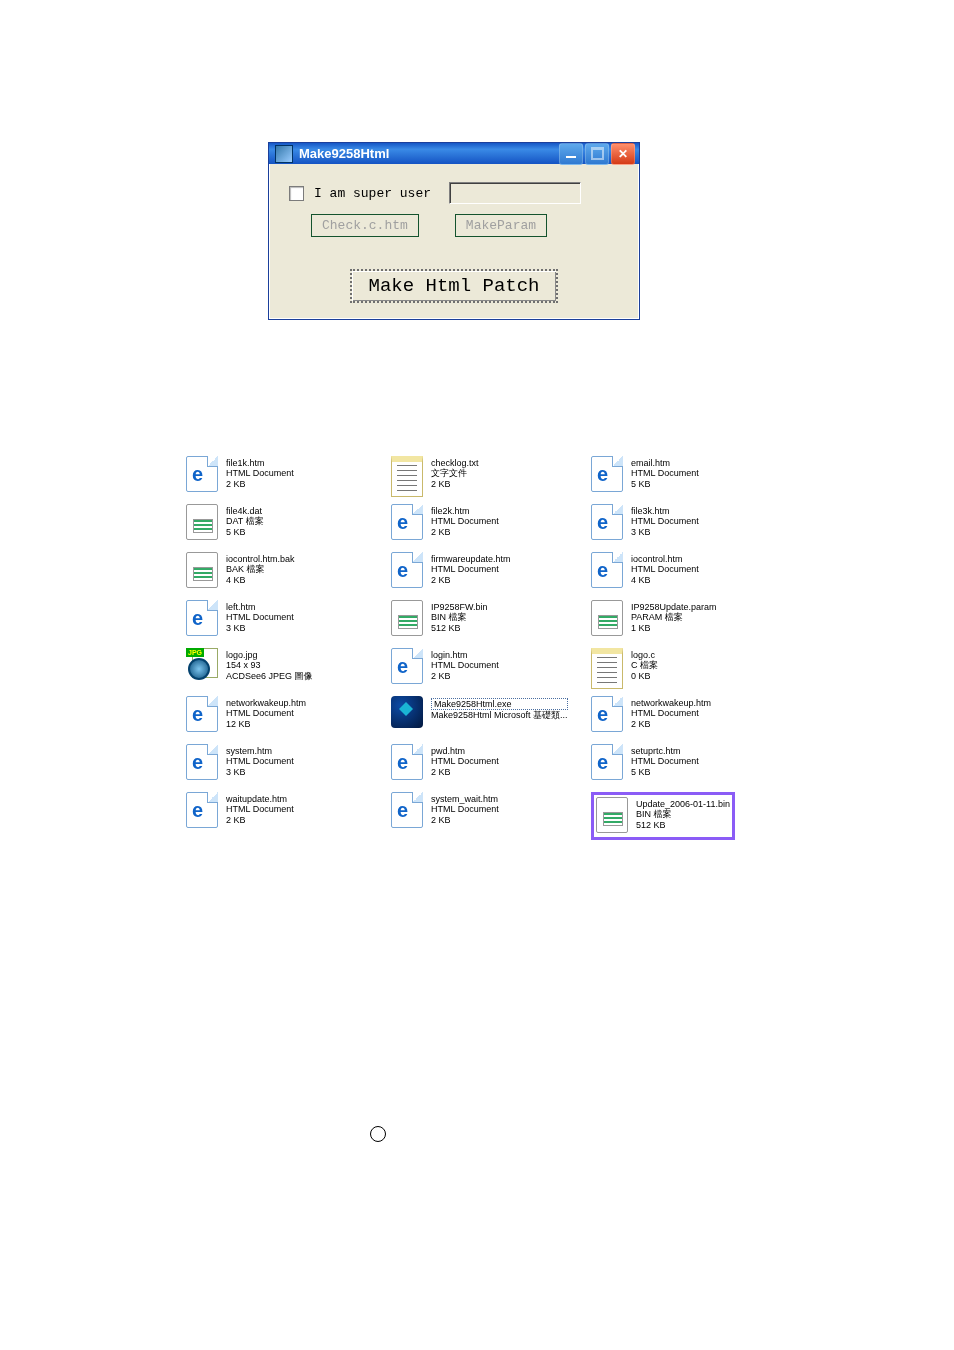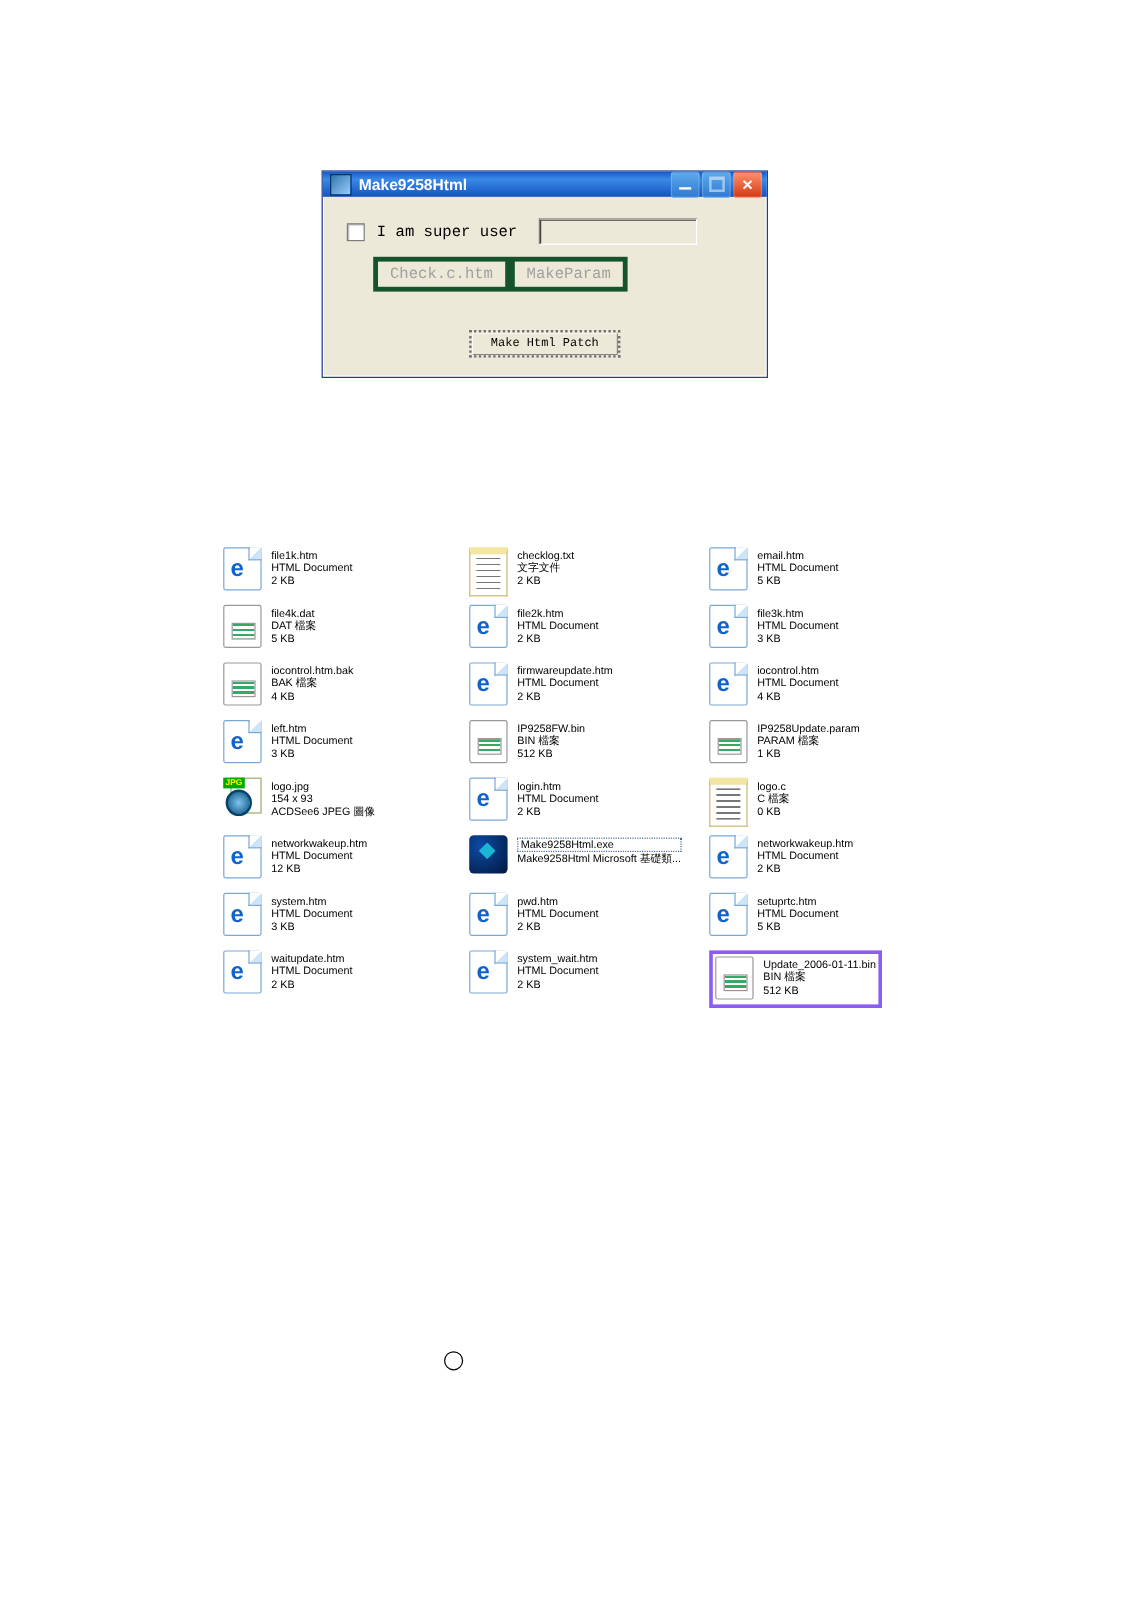--- a/index.html
+++ b/index.html
@@ -84,38 +84,38 @@
   }
   .row2 {
     display: flex;
     align-items: center;
     font-family: "Courier New", monospace;
     font-size: 13px;
     color: #a0a0a0;
     margin-bottom: 32px;
   }
   .btn-dis {
-    border: 4px solid #14532d;
+    border: 1px solid #14532d;
     background: #ece9d8;
     color: #a0a0a0;
     padding: 3px 10px;
     font-family: "Courier New", monospace;
     font-size: 13px;
   }
   .btn-dis.left { margin-left: 22px; }
-  .btn-dis.right { }
+  .btn-dis.right { margin-left: 36px; }
   .row3 {
     display:flex; justify-content:center;
   }
   .btn-main {
     border: 2px dotted #707070;
     background: #ece9d8;
     padding: 4px 16px;
     font-family: "Courier New", monospace;
-    font-size: 10px;
+    font-size: 19px;
     color: #000;
     box-shadow: 1px 1px 0 #fff inset, -1px -1px 0 #888 inset;
   }
 
   
   .filegrid {
     position: absolute;
     left: 186px;
     top: 456px;
     width: 590px;

